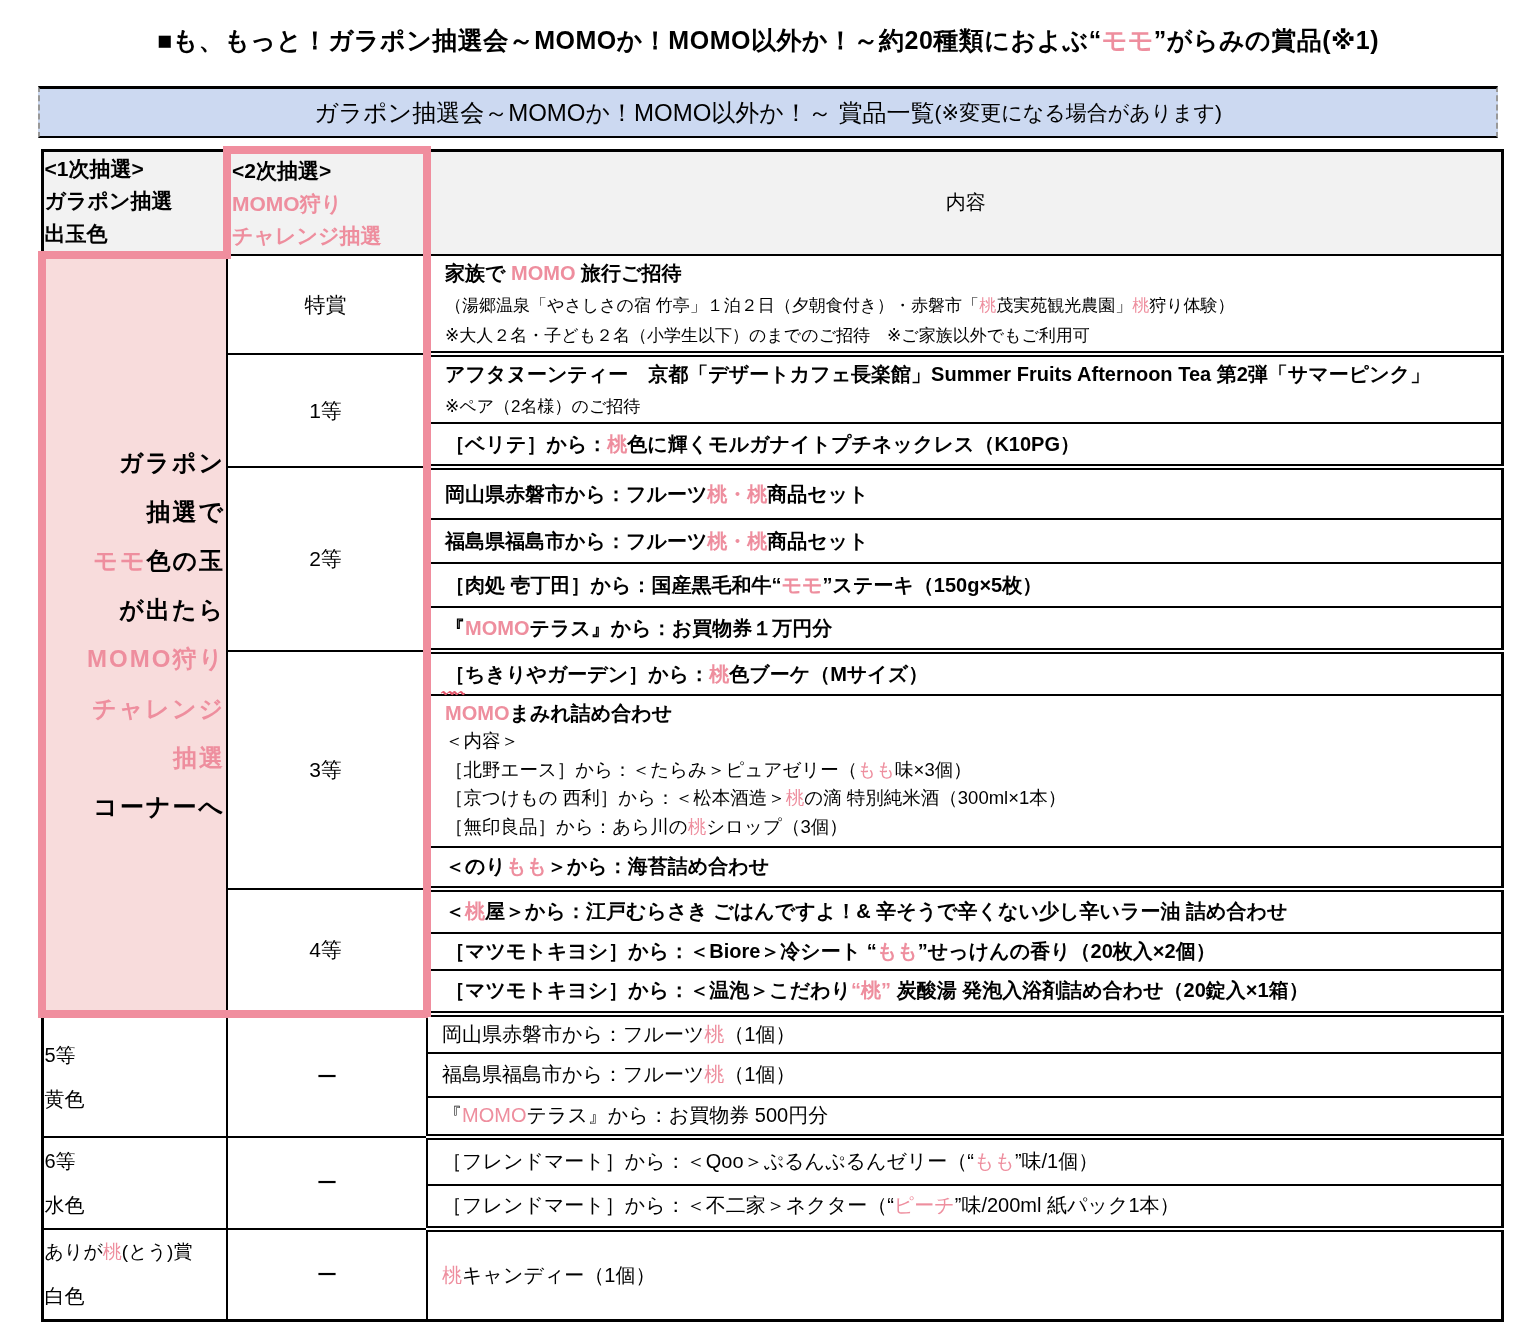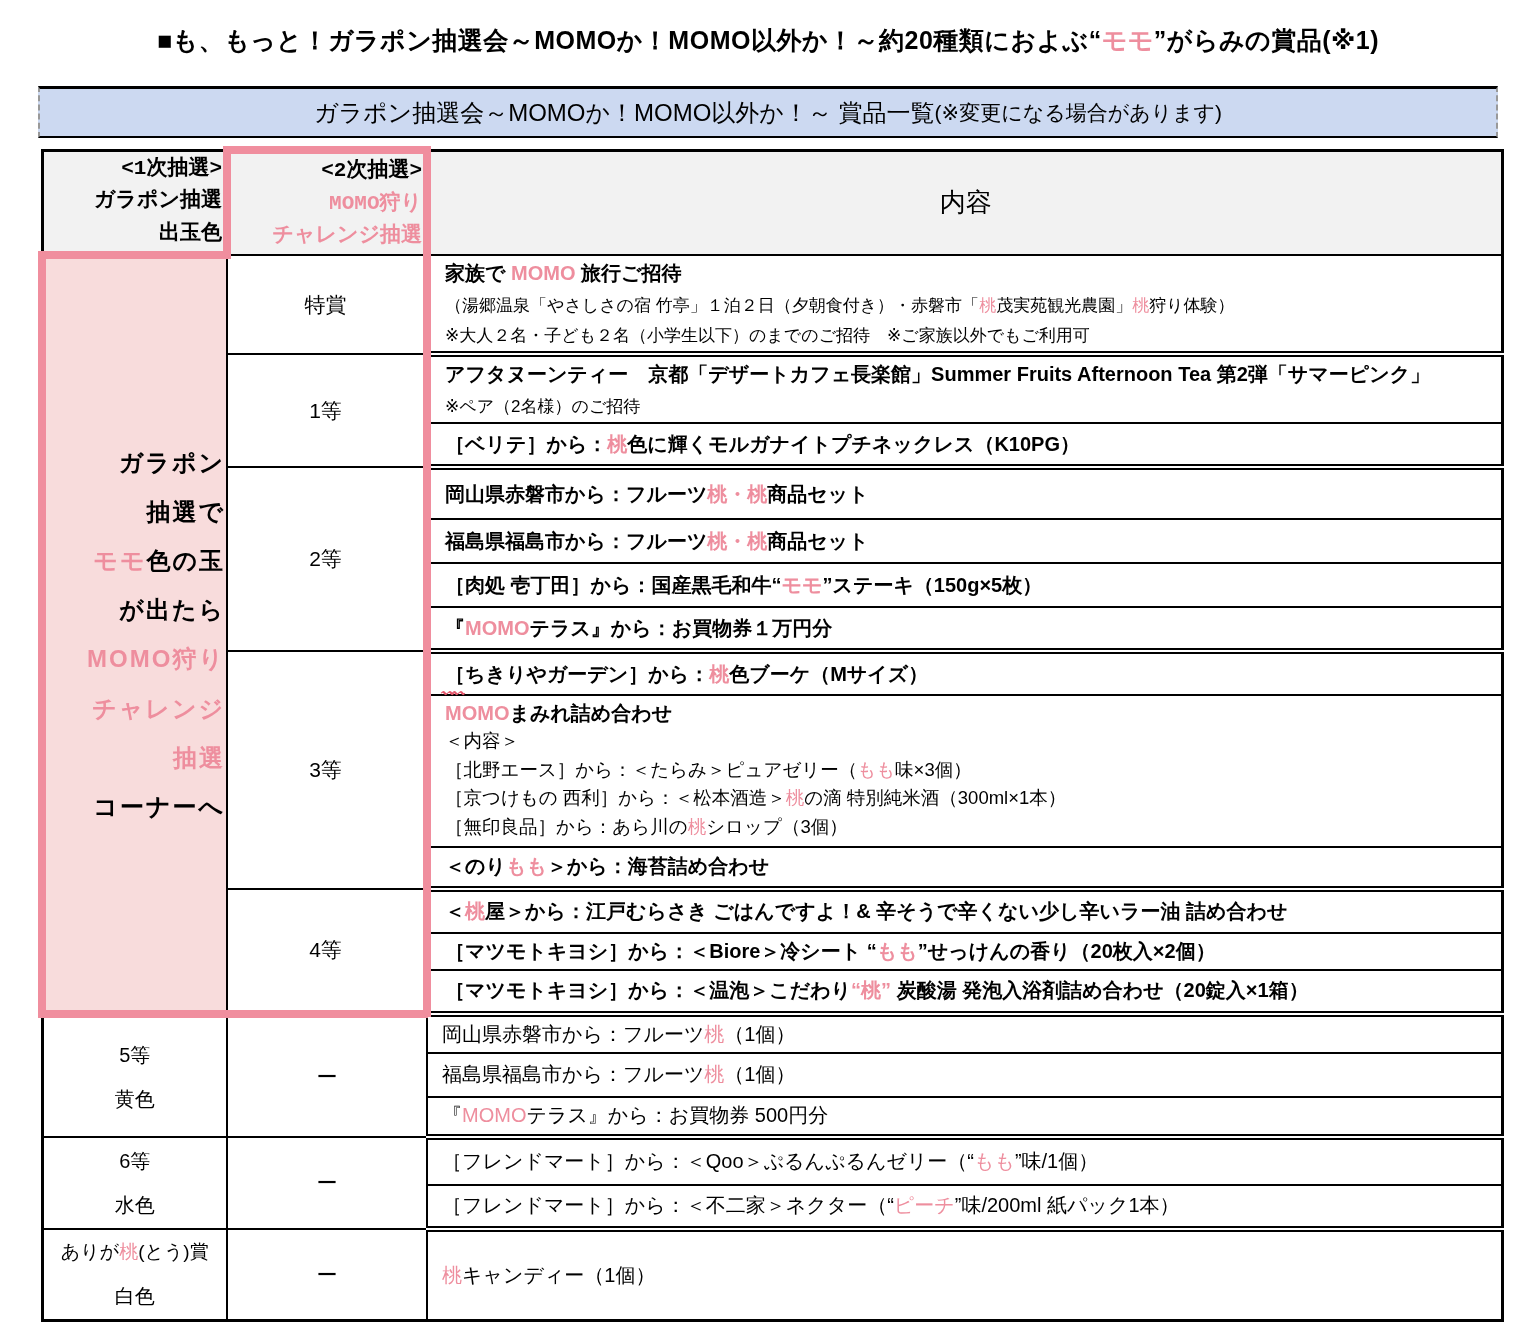--- a/index.html
+++ b/index.html
@@ -10,33 +10,33 @@
   .tablewrap{width:1460px;margin:29px auto 0;}
   .blueband{box-sizing:border-box;width:1460px;height:52px;background:#ccd9f1;
             border-top:3px solid #000;border-bottom:2px solid #000;
             border-left:2px dashed #999;border-right:2px dashed #999;
             display:flex;align-items:center;justify-content:center;white-space:nowrap;}
   .blueband .main{font-size:24px;}
   .blueband .note{font-size:21px;}
   table.main{border-collapse:collapse;table-layout:fixed;width:1460px;margin-top:8px;border:3px solid #000;}
   td{border:2px solid #000;box-sizing:border-box;vertical-align:middle;}
   
-  .hd{background:#f2f2f2;text-align:right;font-weight:bold;font-size:21px;line-height:1.55;font-family:Liberation Mono, monospace;}
+  .hd{background:#f2f2f2;text-align:left;font-weight:bold;font-size:21px;line-height:1.55;}
   .hd .pkline{color:#ee8e9e;}
-  .hd-naiyo{background:#f2f2f2;text-align:center;font-size:26px;font-weight:normal;}
+  .hd-naiyo{background:#f2f2f2;text-align:center;font-size:20px;font-weight:normal;}
   .c2h{border-top:8px solid #f08e9e;border-left:8px solid #f08e9e;border-right:8px solid #f08e9e;border-bottom:2px solid #000;}
   
   .pinkcell{background:#f8dcdc;border-left:8px solid #f08e9e;border-top:8px solid #f08e9e;
             border-bottom:8px solid #f08e9e;border-right:2px solid #000;text-align:center;}
   .pinkinner div{font-size:24px;font-weight:bold;line-height:2.05;letter-spacing:2px;white-space:nowrap;text-align:right;}
   
   .rk{text-align:center;font-size:21px;border-right:8px solid #f08e9e;border-left:2px solid #000;background:#fff;}
   .rk-last{border-bottom:8px solid #f08e9e;}
   
-  .bl{text-align:center;font-size:20px;background:#fff;}
+  .bl{font-size:20px;background:#fff;}
   .bl div{line-height:1.5;white-space:nowrap;}
   .bl .gap{margin-top:14px;}
   .bl-small{font-size:19px;}
   .dash{text-align:center;font-size:21px;background:#fff;}
   
   .ct{padding:4px 14px;background:#fff;position:relative;}
   .ct .l-main{font-size:20px;font-weight:bold;white-space:nowrap;}
   .ct .l-sub{font-size:17px;margin-top:7px;white-space:nowrap;}
   .ct .l-sub2{font-size:18.5px;line-height:1.55;font-weight:normal;white-space:nowrap;}
   .ct .l-plain{font-size:20px;font-weight:normal;white-space:nowrap;}

